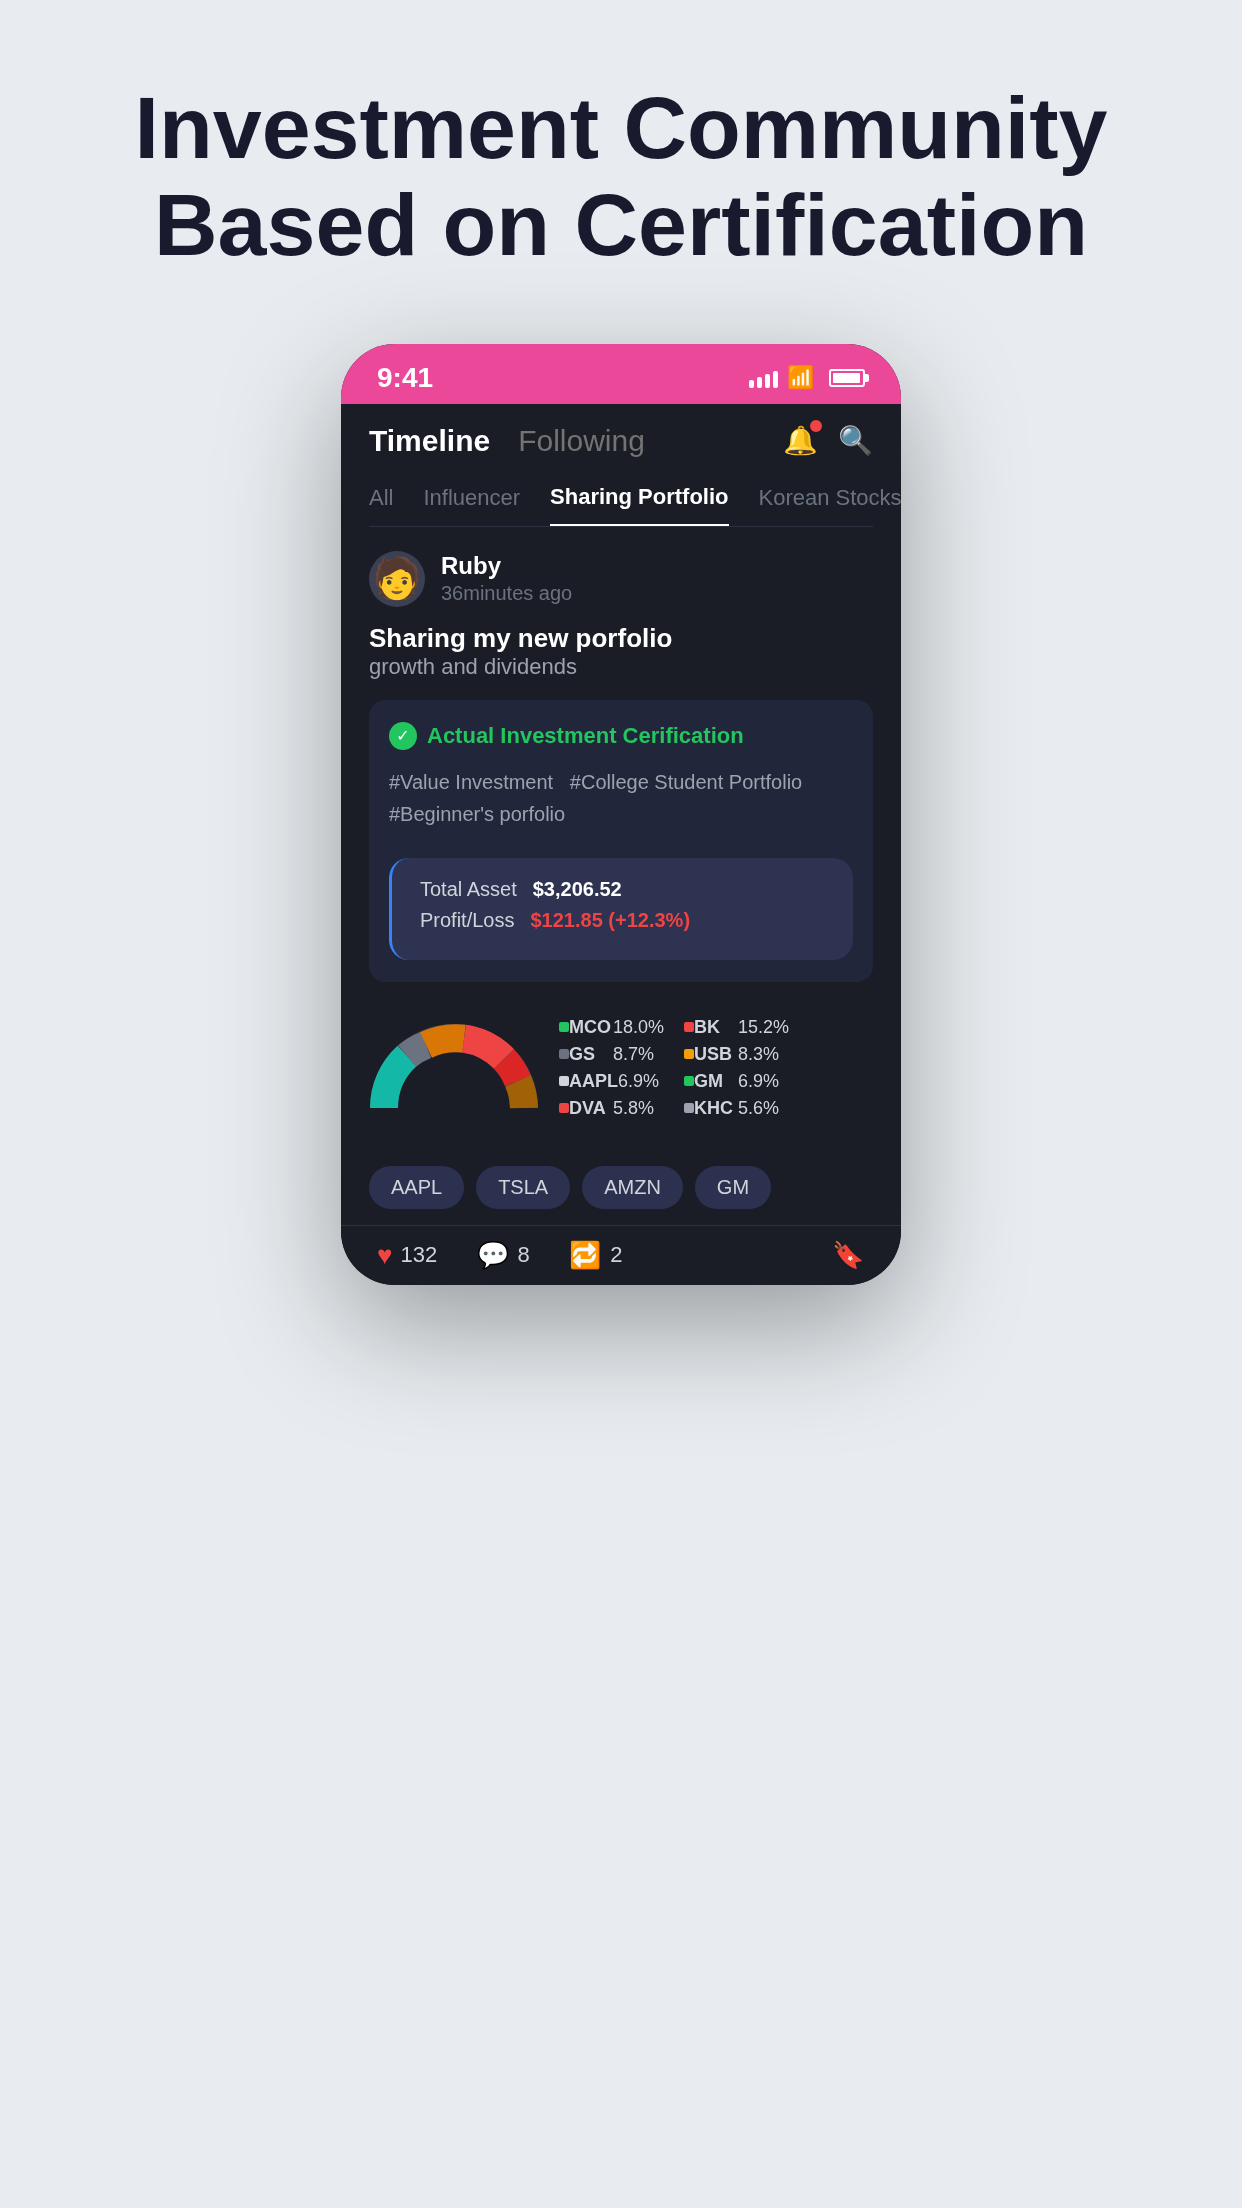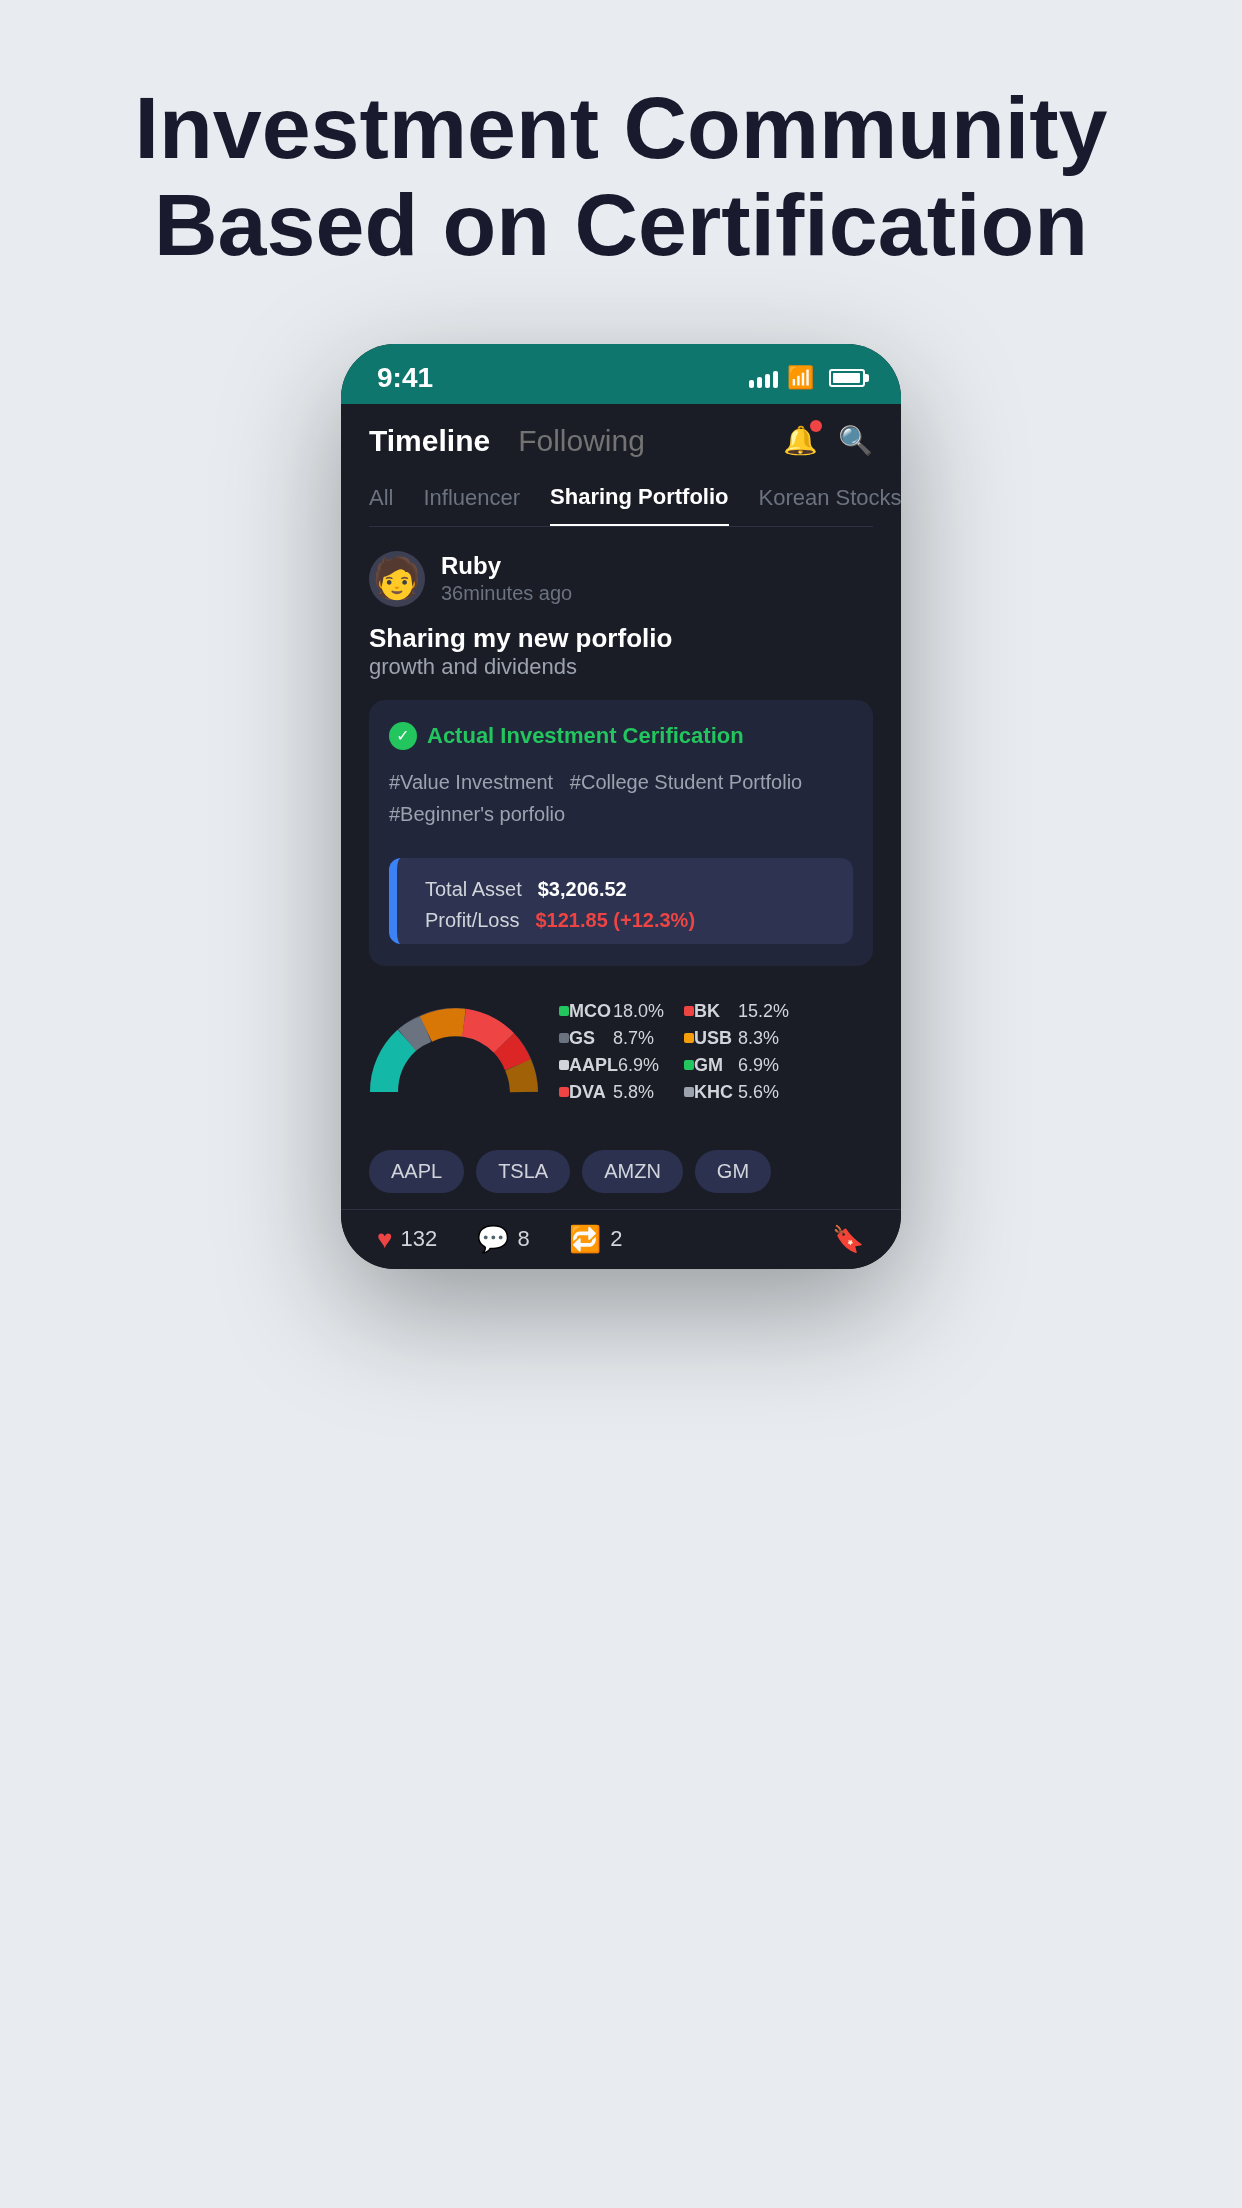--- a/index.html
+++ b/index.html
@@ -36,21 +36,21 @@
       overflow: hidden;
       position: relative;
     }
 
     
     .status-bar {
       display: flex;
       justify-content: space-between;
       align-items: center;
       padding: 18px 36px 10px;
-      background: #0f766e;
+      background: #ec4899;
     }
 
     .status-time {
       font-size: 28px;
       font-weight: 700;
       color: #ffffff;
     }
 
     .status-icons {
       display: flex;
@@ -284,23 +284,23 @@
     .cert-tags {
       font-size: 20px;
       color: #9ca3af;
       line-height: 1.6;
       margin-bottom: 28px;
     }
 
     
     .asset-card {
       background: #2d3350;
-      border-radius: 12px;
-      padding: 20px 20px 4px 28px;
-      border-left: 8px solid #3b82f6;
+      border-radius: 20px;
+      padding: 20px 20px 20px 28px;
+      border-left: 3px solid #3b82f6;
       position: relative;
     }
 
     .asset-row {
       display: flex;
       gap: 16px;
       margin-bottom: 8px;
     }
 
     .asset-label {

